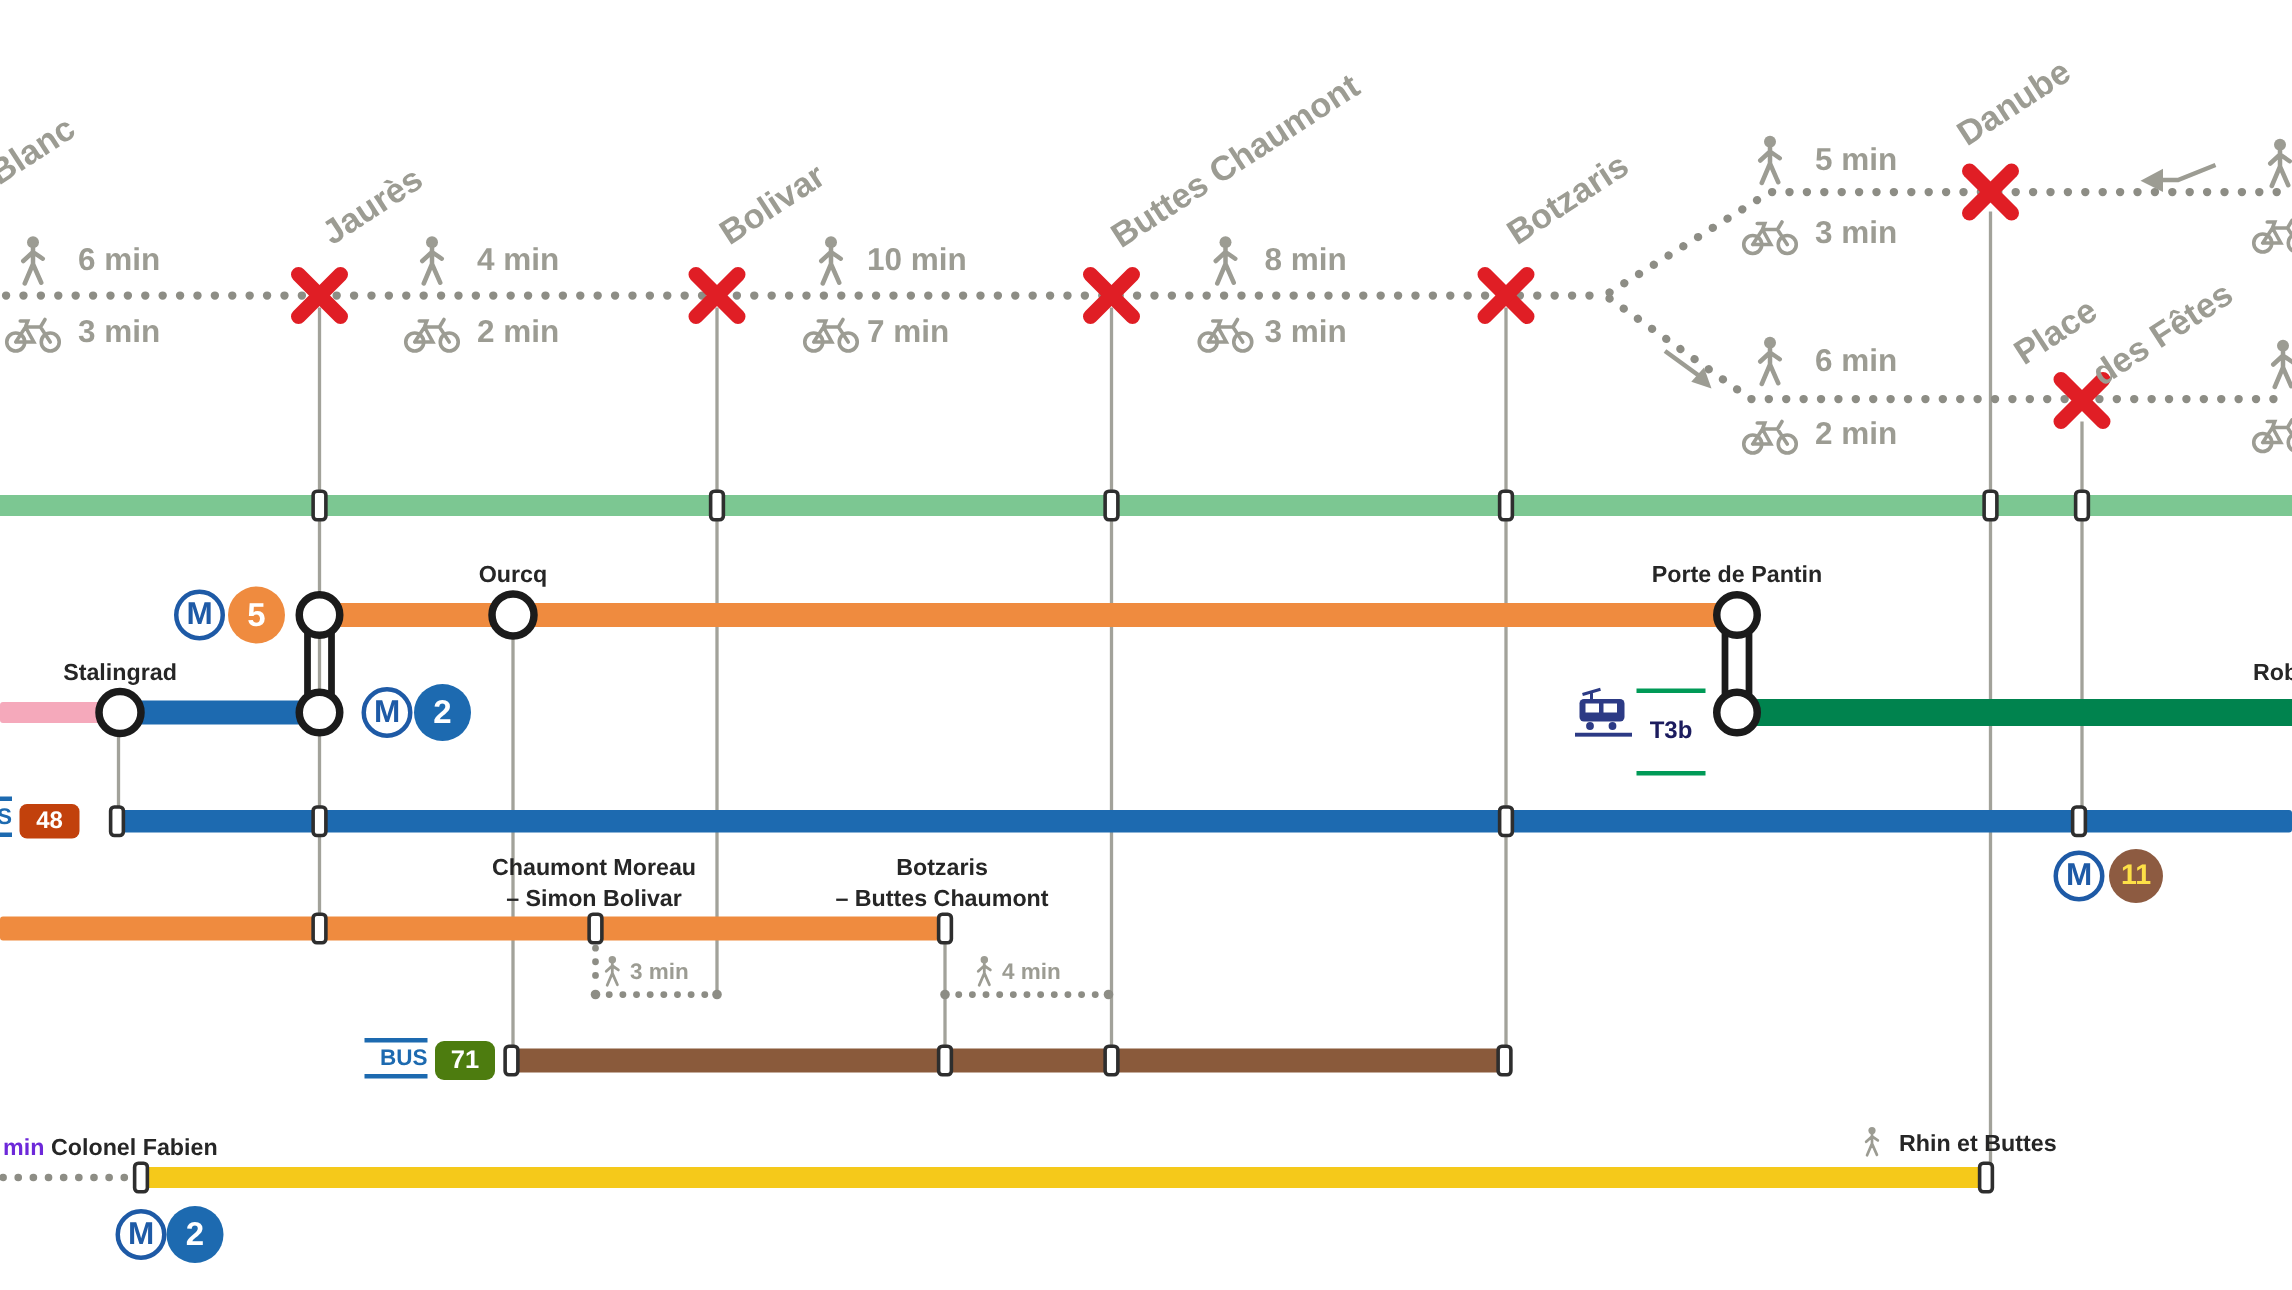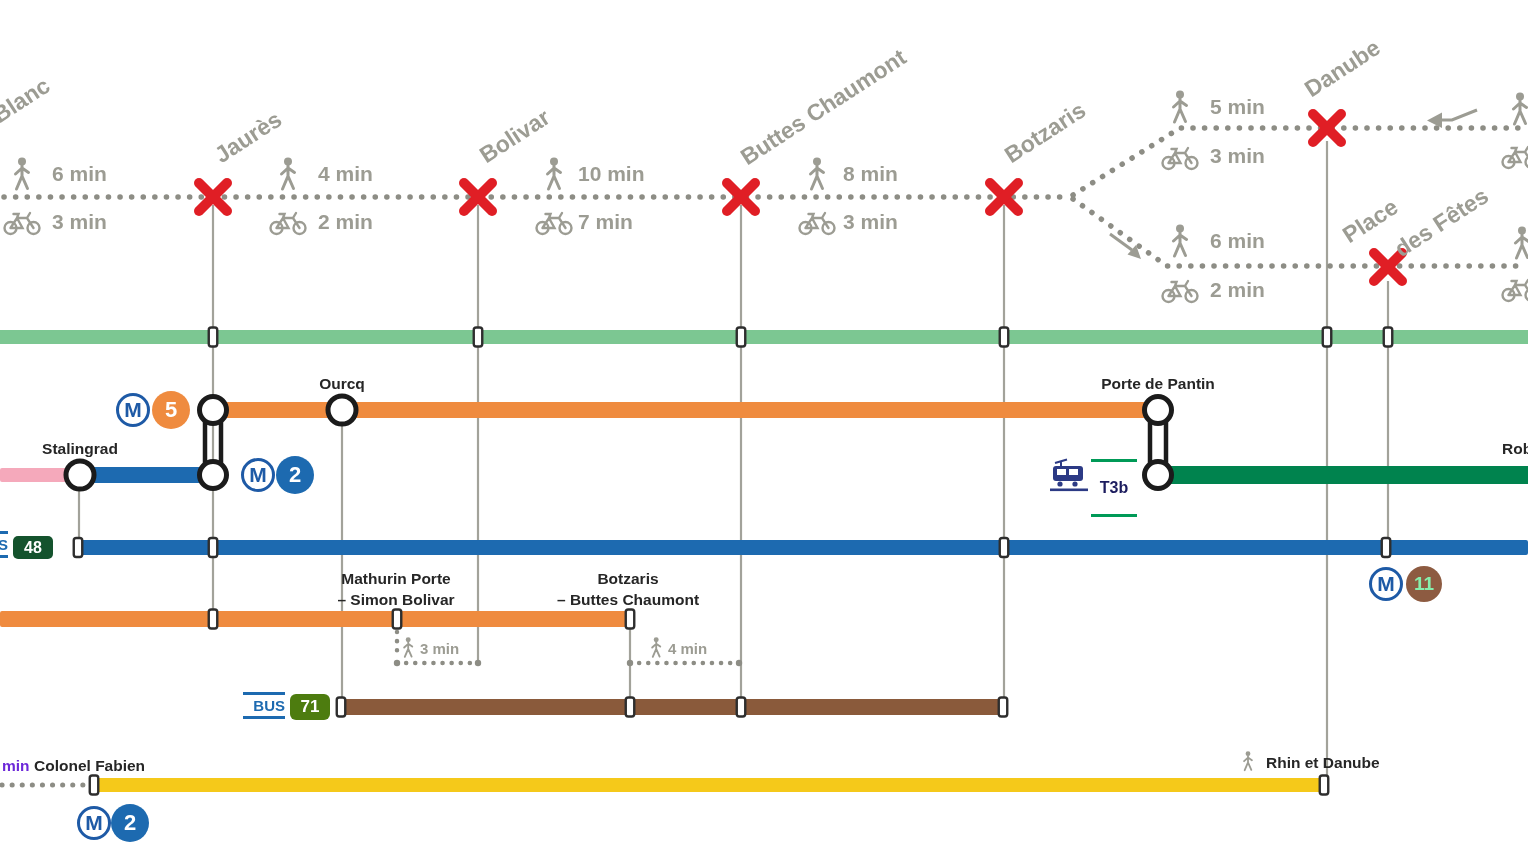--- a/index.html
+++ b/index.html
@@ -13,24 +13,24 @@
   .tms{position:absolute;font-weight:bold;font-size:15px;color:#9c9c93;
       transform:translateY(-50%);white-space:nowrap;}
   .sn{position:absolute;font-weight:bold;font-size:15.5px;color:#262626;white-space:nowrap;}
   .snc{transform:translate(-50%,-50%);}
   .snl{transform:translateY(-50%);}
   .sng{color:#6d28d9;}
   .circle{position:absolute;border-radius:50%;display:flex;align-items:center;
           justify-content:center;font-weight:bold;box-sizing:border-box;background:#fff;}
   .mcirc{width:34px;height:34px;border:3.5px solid #1e5aa6;color:#1e5aa6;font-size:21px;}
   .num{width:38px;height:38px;color:#fff;font-size:22px;}
-  .num36{width:36px;height:36px;color:#86efac;font-size:19px;}
+  .num36{width:36px;height:36px;color:#fde047;font-size:19px;}
   .badge{position:absolute;display:flex;align-items:center;justify-content:center;
          color:#fff;font-weight:bold;box-sizing:border-box;}
-  .b48{left:13px;top:536px;width:40px;height:23px;border-radius:5px;background:#14532d;font-size:16px;}
+  .b48{left:13px;top:536px;width:40px;height:23px;border-radius:5px;background:#c2410c;font-size:16px;}
   .b71{left:290px;top:694px;width:40px;height:26px;border-radius:6px;background:#4d7c0f;font-size:17px;}
   .buslogo{position:absolute;width:42px;text-align:right;font-weight:bold;font-size:15px;
            color:#1d6ab0;border-top:3px solid #1d6ab0;border-bottom:3px solid #1d6ab0;
            padding:3px 0;line-height:15px;}
   .t3blogo{position:absolute;left:1091px;top:459px;width:46px;text-align:center;font-weight:bold;
            font-size:16px;color:#1c1c5e;border-top:3.5px solid #009a57;border-bottom:3.5px solid #009a57;
            padding:18px 0;line-height:16px;}
 </style>
 </head>
 <body>
@@ -202,27 +202,27 @@
 <div class="tm" style="left:1210px;top:107px">5 min</div>
 <div class="tm" style="left:1210px;top:156px">3 min</div>
 <div class="tm" style="left:1210px;top:241px">6 min</div>
 <div class="tm" style="left:1210px;top:290px">2 min</div>
 <div class="tms" style="left:420px;top:648px">3 min</div>
 <div class="tms" style="left:668px;top:648px">4 min</div>
 
 <div class="sn snc" style="left:342px;top:384px">Ourcq</div>
 <div class="sn snc" style="left:1158px;top:384px">Porte de Pantin</div>
 <div class="sn snc" style="left:80px;top:449px">Stalingrad</div>
-<div class="sn snc" style="left:396px;top:579px">Mathurin Porte</div>
+<div class="sn snc" style="left:396px;top:579px">Chaumont Moreau</div>
 <div class="sn snc" style="left:396px;top:600px">– Simon Bolivar</div>
 <div class="sn snc" style="left:628px;top:579px">Botzaris</div>
 <div class="sn snc" style="left:628px;top:600px">– Buttes Chaumont</div>
 <div class="sn snl" style="left:34px;top:766px">Colonel Fabien</div>
 <div class="sn snl sng" style="left:2px;top:766px">min</div>
-<div class="sn snl" style="left:1266px;top:763px">Rhin et Danube</div>
+<div class="sn snl" style="left:1266px;top:763px">Rhin et Buttes</div>
 <div class="sn snl" style="left:1502px;top:449px">Rob</div>
 
 <div class="circle mcirc" style="left:116px;top:393px">M</div>
 <div class="circle num" style="left:152px;top:391px;background:#ef8b3f">5</div>
 <div class="circle mcirc" style="left:241px;top:458px">M</div>
 <div class="circle num" style="left:276px;top:456px;background:#1d6ab0">2</div>
 <div class="circle mcirc" style="left:1369px;top:567px">M</div>
 <div class="circle num36" style="left:1406px;top:566px;background:#8d5b41">11</div>
 <div class="circle mcirc" style="left:77px;top:806px">M</div>
 <div class="circle num" style="left:111px;top:804px;background:#1d6ab0">2</div>

